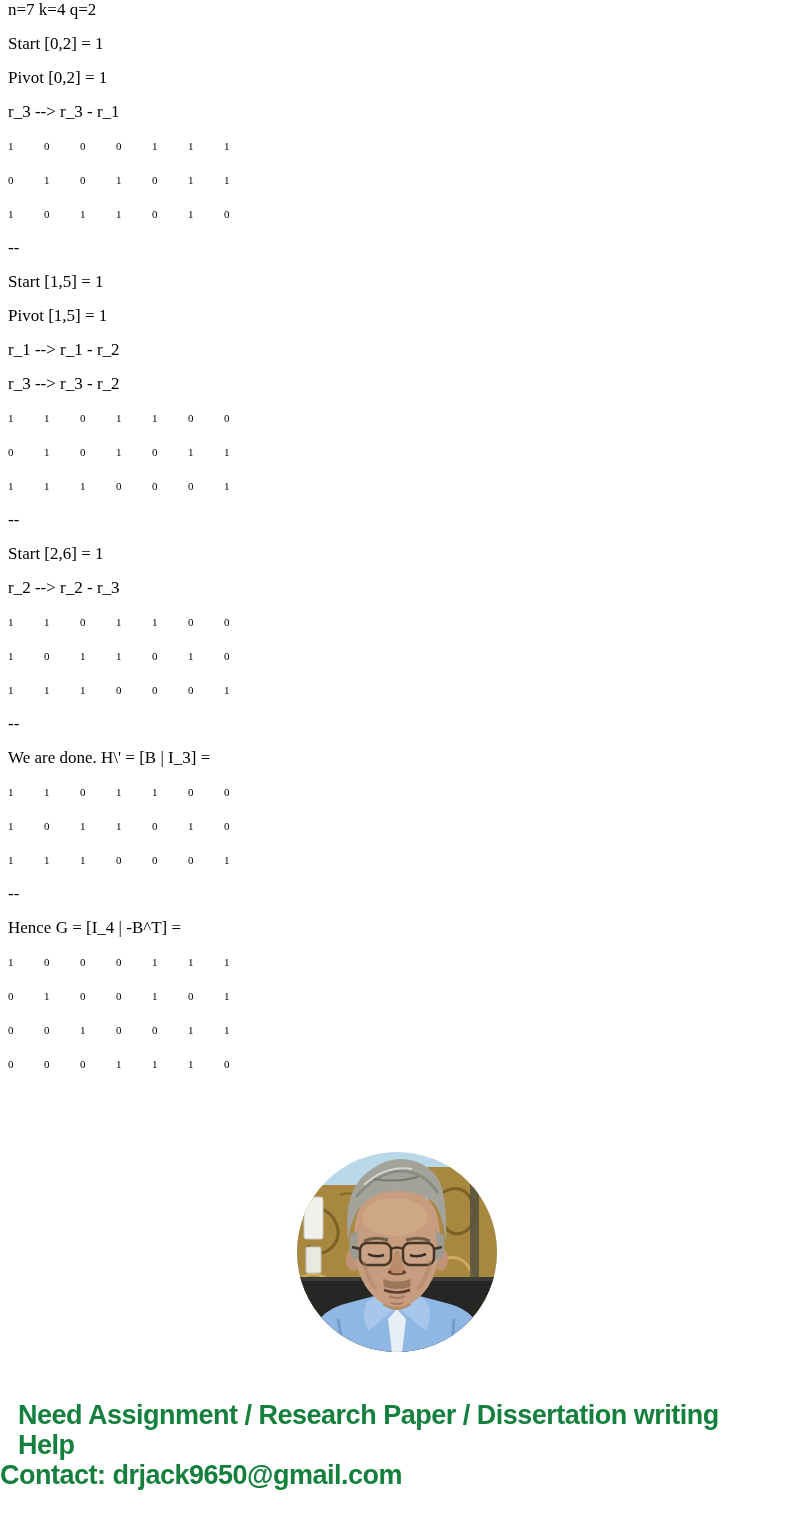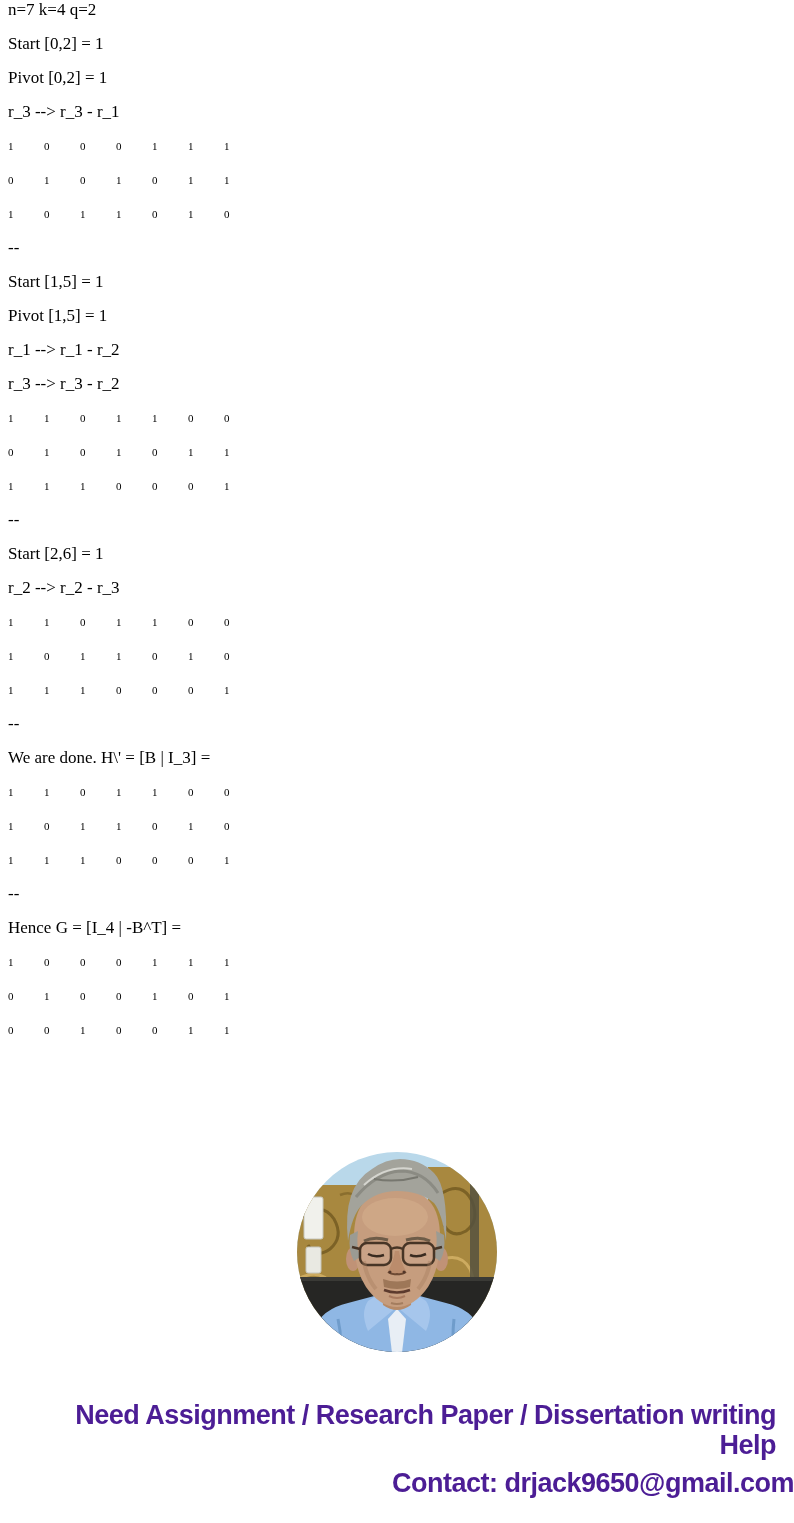--- a/index.html
+++ b/index.html
@@ -48,34 +48,34 @@
     width: 202px;
     height: 202px;
   }
   .avatar-wrap svg { display: block; }
   
   .promo {
     position: absolute;
     top: 1400px;
     left: 0;
     width: 794px;
-    text-align: right;
+    text-align: left;
     font-family: "Liberation Sans", sans-serif;
     font-weight: 700;
-    color: #4c1d95;
+    color: #15803d;
   }
   .promo .heading {
     margin: 0 auto;
     padding: 0 18px;
     font-size: 27px;
     line-height: 30px;
     letter-spacing: -0.5px;
   }
   .promo .contact {
-    margin: 8px auto;
+    margin: 0 auto;
     font-size: 27px;
     line-height: 30px;
     letter-spacing: -0.5px;
   }
 </style>
 </head>
 <body>
 
 <main class="doc">
   <div id="doc-blocks">
@@ -103,20 +103,21 @@
       <p class="line">--</p>
       <p class="line">We are done. H\' = [B | I_3] =</p>
       <div class="matrix-row"><span class="cell">1</span><span class="cell">1</span><span class="cell">0</span><span class="cell">1</span><span class="cell">1</span><span class="cell">0</span><span class="cell">0</span></div>
       <div class="matrix-row"><span class="cell">1</span><span class="cell">0</span><span class="cell">1</span><span class="cell">1</span><span class="cell">0</span><span class="cell">1</span><span class="cell">0</span></div>
       <div class="matrix-row"><span class="cell">1</span><span class="cell">1</span><span class="cell">1</span><span class="cell">0</span><span class="cell">0</span><span class="cell">0</span><span class="cell">1</span></div>
       <p class="line">--</p>
       <p class="line">Hence G = [I_4 | -B^T] =</p>
       <div class="matrix-row"><span class="cell">1</span><span class="cell">0</span><span class="cell">0</span><span class="cell">0</span><span class="cell">1</span><span class="cell">1</span><span class="cell">1</span></div>
       <div class="matrix-row"><span class="cell">0</span><span class="cell">1</span><span class="cell">0</span><span class="cell">0</span><span class="cell">1</span><span class="cell">0</span><span class="cell">1</span></div>
       <div class="matrix-row"><span class="cell">0</span><span class="cell">0</span><span class="cell">1</span><span class="cell">0</span><span class="cell">0</span><span class="cell">1</span><span class="cell">1</span></div>
+      <div class="matrix-row"><span class="cell">0</span><span class="cell">0</span><span class="cell">0</span><span class="cell">1</span><span class="cell">1</span><span class="cell">1</span><span class="cell">0</span></div>
     </div>
 </main>
 
 <figure class="avatar-wrap" style="margin:0;">
   <svg width="202" height="202" viewBox="0 0 202 202" role="img">
     <defs>
       <clipPath id="avclip">
           <circle cx="101" cy="101" r="100"></circle>
         </clipPath>
     </defs>

